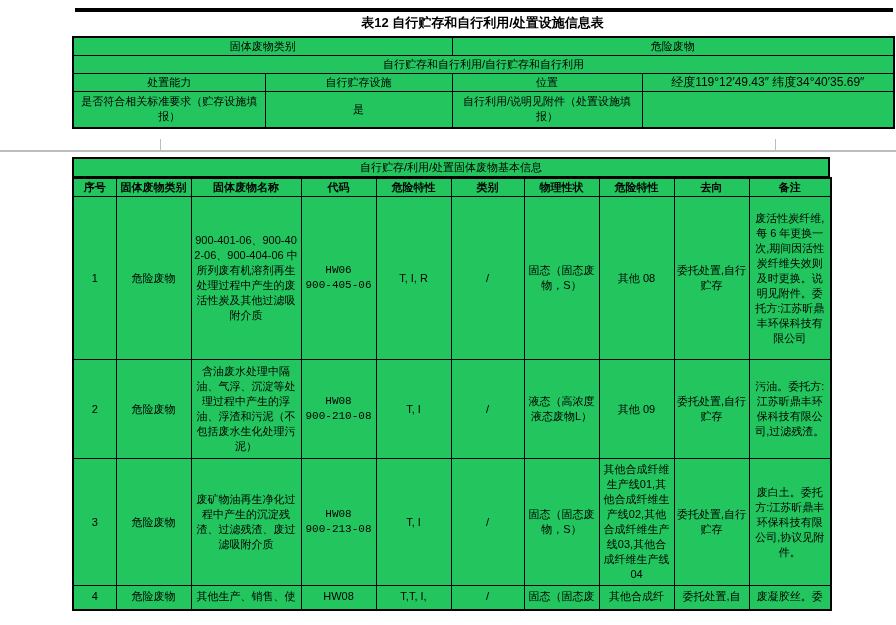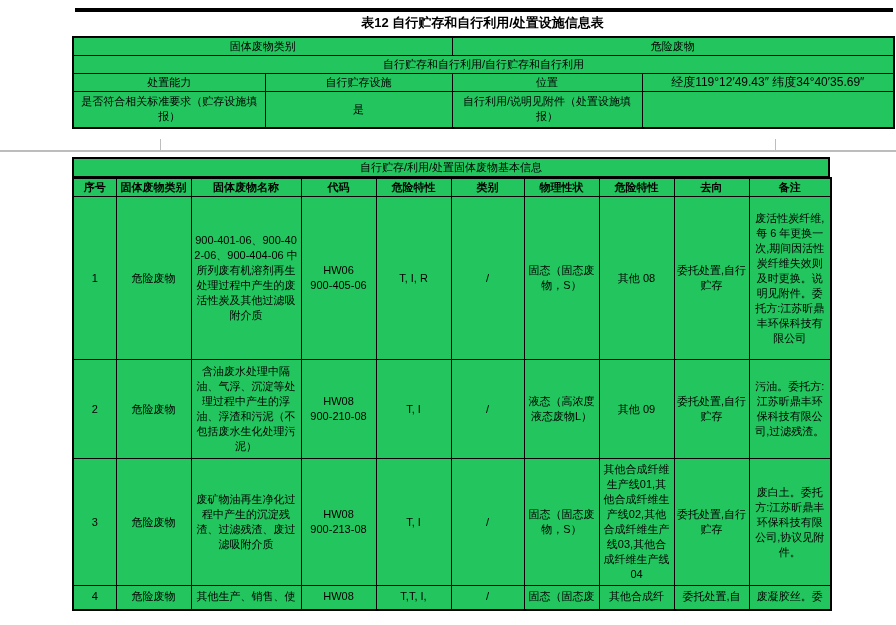--- a/index.html
+++ b/index.html
@@ -24,21 +24,21 @@
   .t-sec tr{height:15px;}
   .t-waste{width:758px;margin-top:-1px;}
   .t-waste tr.hrow{height:14px;}
   .t-waste tr.hrow th{font-weight:bold;}
   .t-waste tr.r1{height:163px;}
   .t-waste tr.r2{height:99px;}
   .t-waste tr.r3{height:127px;}
   .t-waste tr.r4{height:24px;}
   .t-waste tr.r4 td{vertical-align:top;padding-top:3px;}
   .name-cell{line-height:18px;}
-  .pre{white-space:pre-line;}
+  .pre{white-space:pre-line;font-family:Liberation Mono, monospace;}
   .pb-line{position:absolute;left:0;width:896px;height:2px;background:#bdbdbd;z-index:6;}
   .pb-tick{position:absolute;width:1px;background:#bdbdbd;z-index:6;}
   .bottom-mask{position:absolute;left:0;top:619px;width:896px;height:6px;background:#fff;z-index:5;}
 </style>
 </head>
 <body>
 
 <div class="page">
 
   <div class="topbar"></div>

